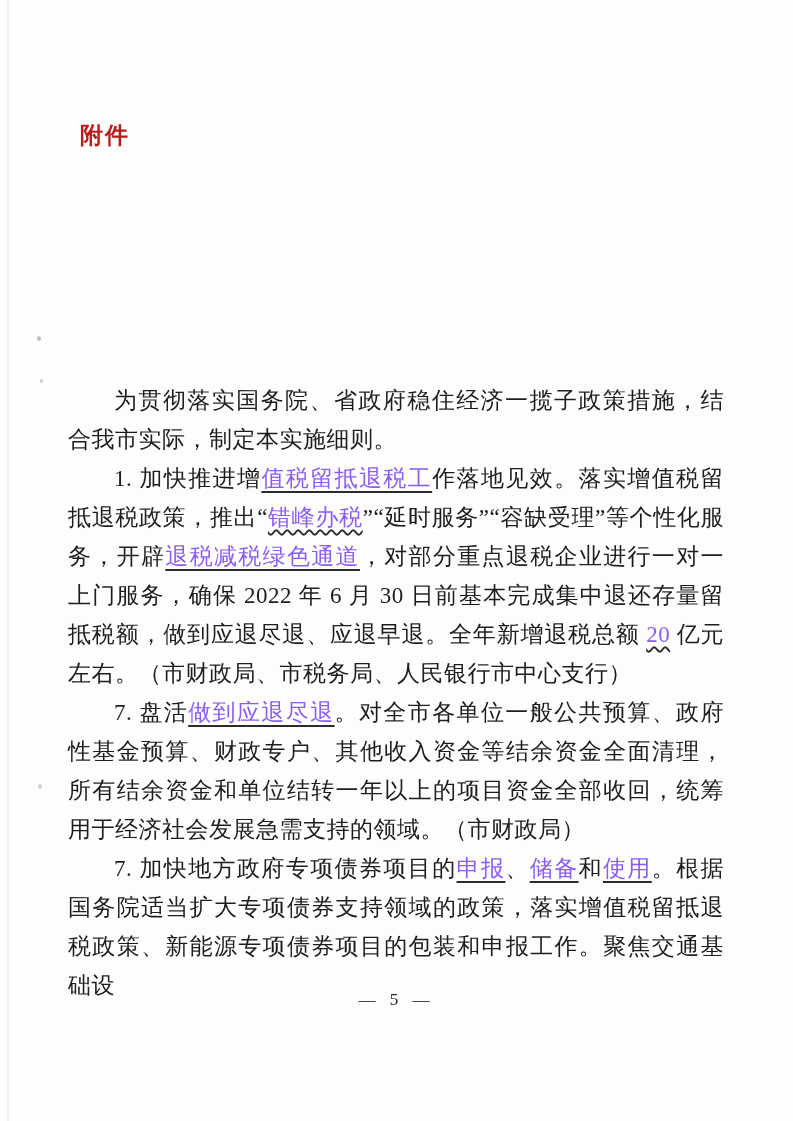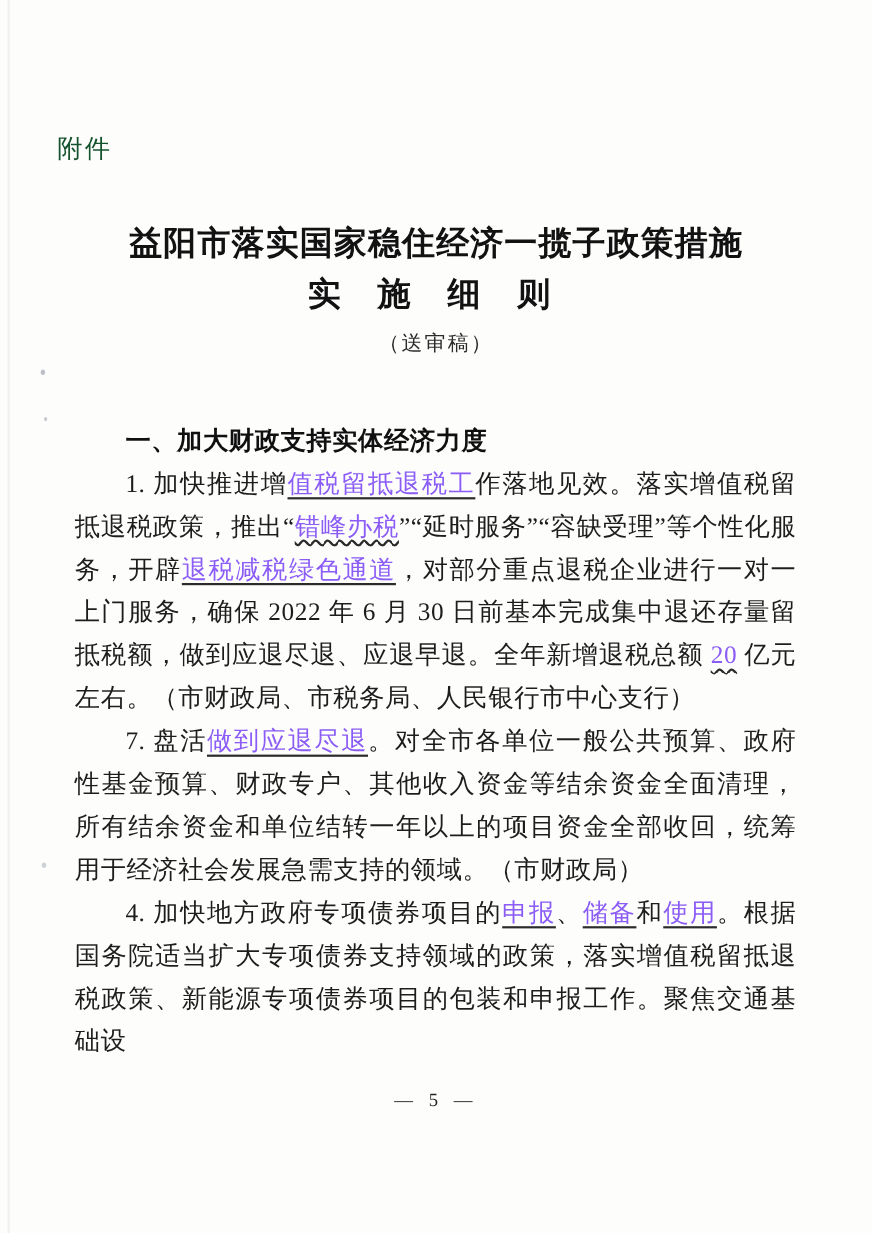--- a/index.html
+++ b/index.html
@@ -10,23 +10,23 @@
     background:#fdfdfc;
     overflow:hidden;
     font-family:"Liberation Serif","DejaVu Serif",serif;
     color:#1d1d1d;
   }
   .scan-edge{
     position:absolute;left:7px;top:0;bottom:0;width:2px;
     background:#eceeee;opacity:.8;
   }
   .attachment{
-    position:absolute;left:52px;top:120px;
+    position:absolute;left:80px;top:120px;
     font-family:"Liberation Sans","DejaVu Sans",sans-serif;
-    font-weight:400;font-size:23px;letter-spacing:2px;color:#14532d;
+    font-weight:700;font-size:23px;letter-spacing:2px;color:#b91c1c;
   }
   .title-block{position:absolute;left:0;right:0;top:203px;text-align:center;}
   .title-line1{
     font-size:30px;font-weight:700;letter-spacing:1px;color:#121212;
     line-height:38px;
   }
   .title-line2{
     font-size:30px;font-weight:700;letter-spacing:13px;color:#121212;
     line-height:38px;margin-top:8px;
   }
@@ -75,31 +75,26 @@
 </style>
 </head>
 <body>
 
 <div class="page">
 
   <div class="scan-edge"></div>
 
   <div class="attachment">附件</div>
 
-  <div class="title-block">
-    <div class="title-line1">益阳市落实国家稳住经济一揽子政策措施</div>
-    <div class="title-line2">实 施 细 则</div>
-    <div class="subtitle">（送审稿）</div>
-  </div>
 
   <main class="doc-body">
-    <h2 class="heading">一、加大财政支持实体经济力度</h2>
+    <p class="para">为贯彻落实国务院、省政府稳住经济一揽子政策措施，结合我市实际，制定本实施细则。</p>
     <p class="para"><span>1. 加快推进增</span><span class="hand-u u-arc">值税留抵退税工</span><span>作落地见效。落实增值税留抵退税政策，推出“</span><span class="hand-u u-wavy">错峰办税</span><span>”“延时服务”“容缺受理”等个性化服务，开辟</span><span class="hand-u u-arc">退税减税绿色通道</span><span>，对部分重点退税企业进行一对一上门服务，确保 2022 年 6 月 30 日前基本完成集中退还存量留抵税额，做到应退尽退、应退早退。全年新增退税总额 </span><span class="hand-u u-wavy">20</span><span> 亿元左右。（市财政局、市税务局、人民银行市中心支行）</span></p>
     <p class="para"><span>7. 盘活</span><span class="hand-u u-arc">做到应退尽退</span><span>。对全市各单位一般公共预算、政府性基金预算、财政专户、其他收入资金等结余资金全面清理，所有结余资金和单位结转一年以上的项目资金全部收回，统筹用于经济社会发展急需支持的领域。（市财政局）</span></p>
-    <p class="para"><span>4. 加快地方政府专项债券项目的</span><span class="hand-u u-arc">申报</span><span>、</span><span class="hand-u u-arc">储备</span><span>和</span><span class="hand-u u-arc">使用</span><span>。根据国务院适当扩大专项债券支持领域的政策，落实增值税留抵退税政策、新能源专项债券项目的包装和申报工作。聚焦交通基础设</span></p>
+    <p class="para"><span>7. 加快地方政府专项债券项目的</span><span class="hand-u u-arc">申报</span><span>、</span><span class="hand-u u-arc">储备</span><span>和</span><span class="hand-u u-arc">使用</span><span>。根据国务院适当扩大专项债券支持领域的政策，落实增值税留抵退税政策、新能源专项债券项目的包装和申报工作。聚焦交通基础设</span></p>
   </main>
 
   <div class="page-number">— 5 —</div>
 
   <span class="speck s1"></span>
   <span class="speck s2"></span>
   <span class="speck s3"></span>
 
 </div>
 

